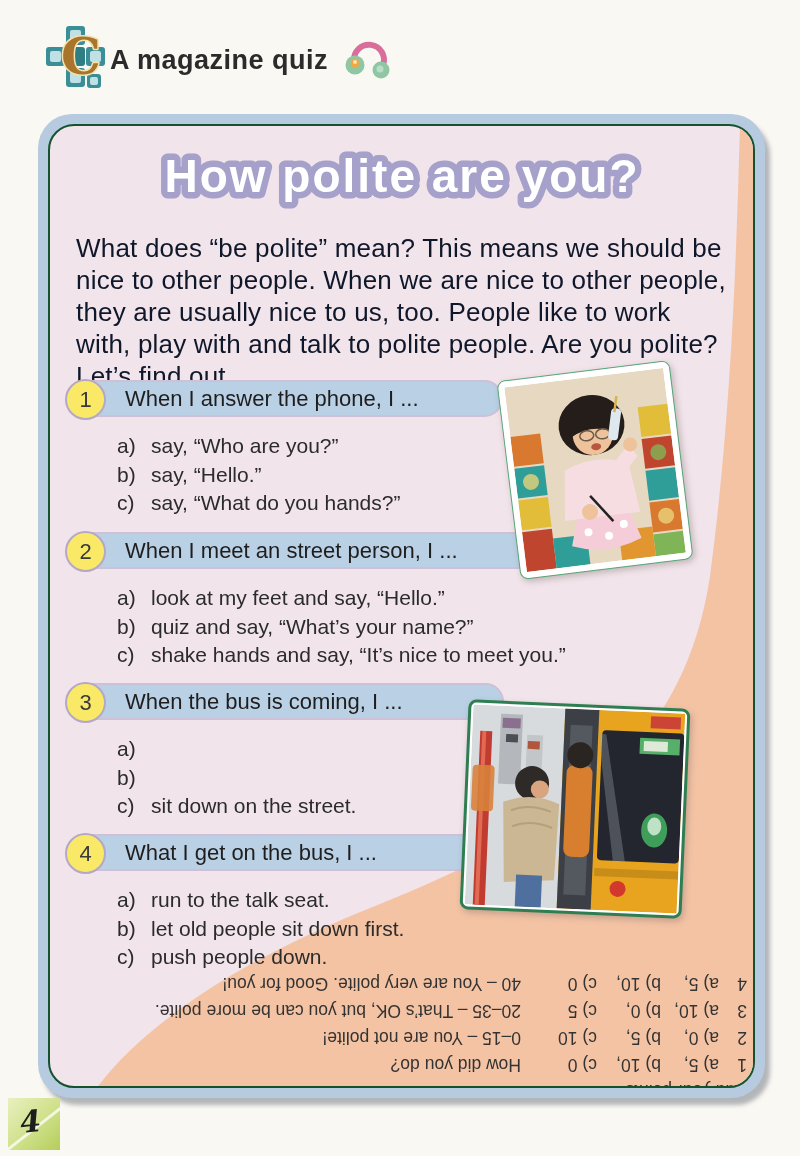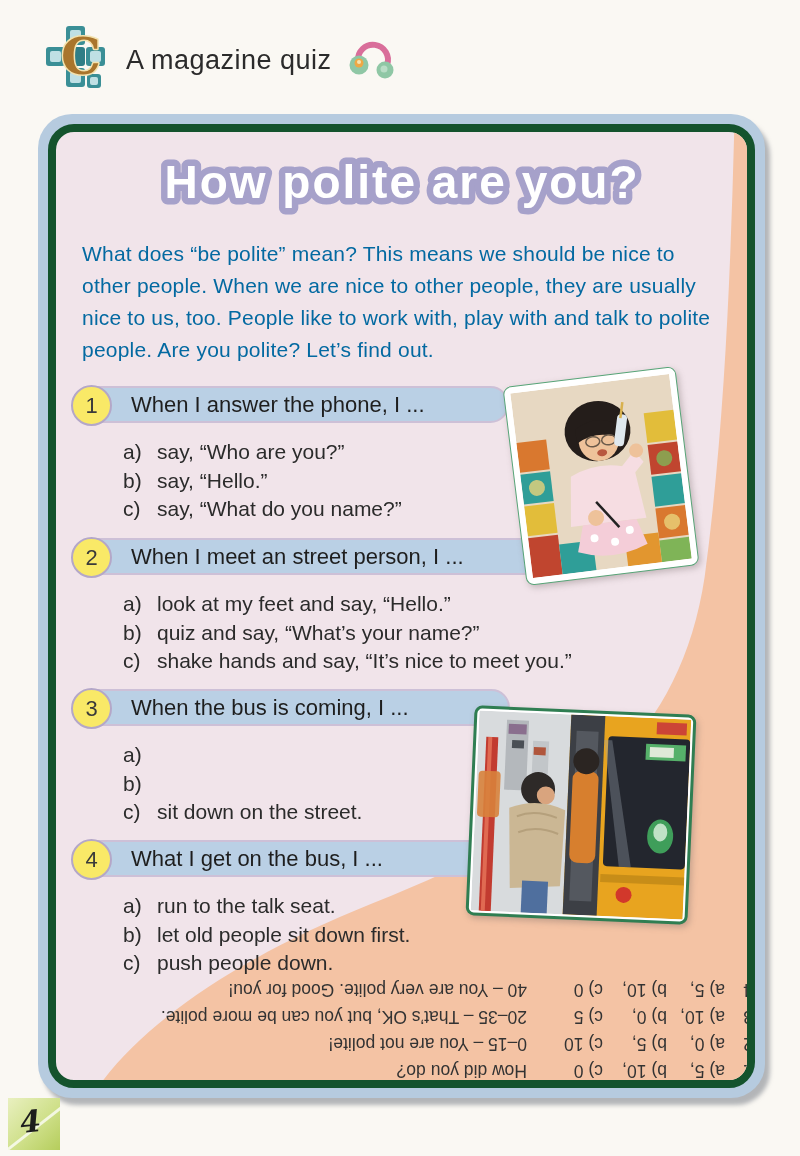--- a/index.html
+++ b/index.html
@@ -3,38 +3,38 @@
 <meta charset="utf-8">
 <style>
   * { margin:0; padding:0; box-sizing:border-box; }
   html,body { width:800px; height:1156px; overflow:hidden;
     background:#faf8f3; font-family:"Liberation Sans", sans-serif; }
   .page { position:relative; width:800px; height:1156px; }
 
   
   .page-header { position:absolute; left:44px; top:24px; display:flex; align-items:center; }
   .unit-logo { width:66px; height:72px; }
-  .header-title { font-size:27px; font-weight:normal; color:#2b2b2b; letter-spacing:0.5px;
-    margin-left:16px; font-family:"Liberation Sans", sans-serif; }
+  .header-title { font-size:27px; font-weight:bold; color:#2b2b2b; letter-spacing:0.5px;
+    font-family:"Liberation Sans", sans-serif; }
   .headphones { width:50px; height:46px; margin-left:14px; }
 
   
   .panel-frame { position:absolute; left:38px; top:114px; width:727px; height:984px;
     background:#b6cbdf; border-radius:34px;
     box-shadow:5px 7px 4px rgba(120,126,134,0.55); }
   .panel { position:absolute; left:10px; top:10px; right:10px; bottom:10px;
-    background:#f1e4ea; border:8px solid #14532d; border-radius:26px;
+    background:#f1e4ea; border:2px solid #14532d; border-radius:26px;
     overflow:hidden; }
   .swoosh { position:absolute; left:0; top:0; width:100%; height:100%; }
 
   .panel-content { position:relative; width:100%; height:100%; }
 
   .quiz-title-svg { display:block; margin:16px auto 0; width:660px; height:72px; }
 
-  .intro { margin:18px 26px 0 26px; font-size:21px; line-height:32px; color:#0369a1;
+  .intro { margin:18px 26px 0 26px; font-size:26px; line-height:32px; color:#0f172a;
     letter-spacing:0.2px; }
 
   
   .question { position:absolute; left:17px; }
   .q1 { top:238px; } .q2 { top:390px; } .q3 { top:541px; } .q4 { top:692px; }
   .q-banner { position:relative; height:37px; background:#bad0e5;
     border:2px solid #cdc0d7; border-radius:20px; display:flex; align-items:center;
     padding-left:56px; font-size:22px; color:#1e1e1e; }
   .q1 .q-banner { width:436px; } .q2 .q-banner { width:469px; }
   .q3 .q-banner { width:437px; } .q4 .q-banner { width:438px; }
@@ -133,21 +133,21 @@
             <div class="q-option">
               <span class="opt-label">a)</span>
               <span class="opt-text">say, “Who are you?”</span>
             </div>
             <div class="q-option">
               <span class="opt-label">b)</span>
               <span class="opt-text">say, “Hello.”</span>
             </div>
             <div class="q-option">
               <span class="opt-label">c)</span>
-              <span class="opt-text">say, “What do you name?”</span>
+              <span class="opt-text">say, “What do you hands?”</span>
             </div>
           </div>
         </div>
 
         <div class="question q2">
           <div class="q-banner">
             <span class="q-num">2</span>
             <span class="q-prompt">When I meet an street person, I ...</span>
           </div>
           <div class="q-options">

